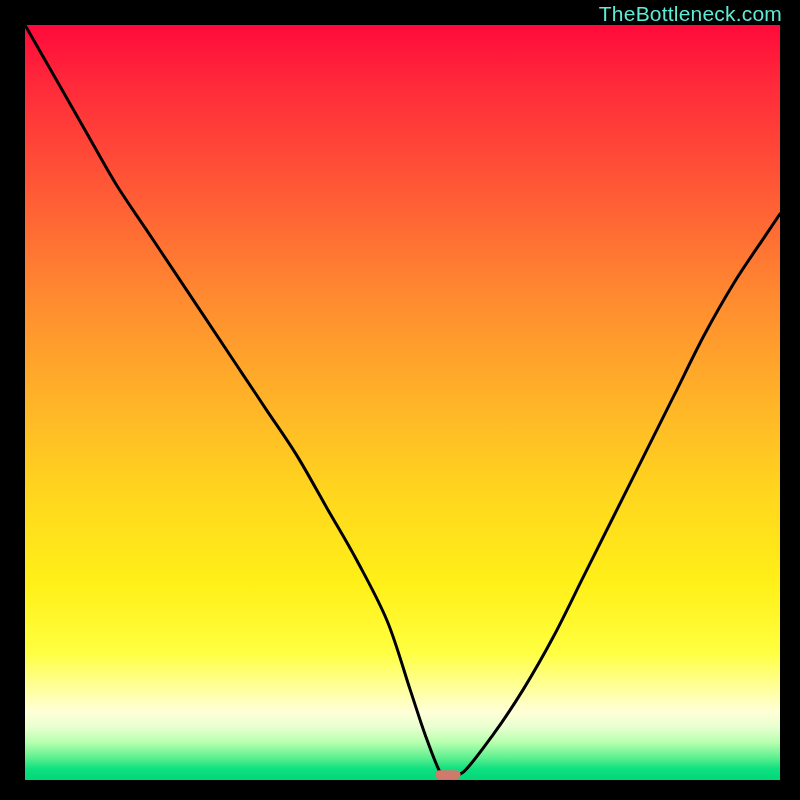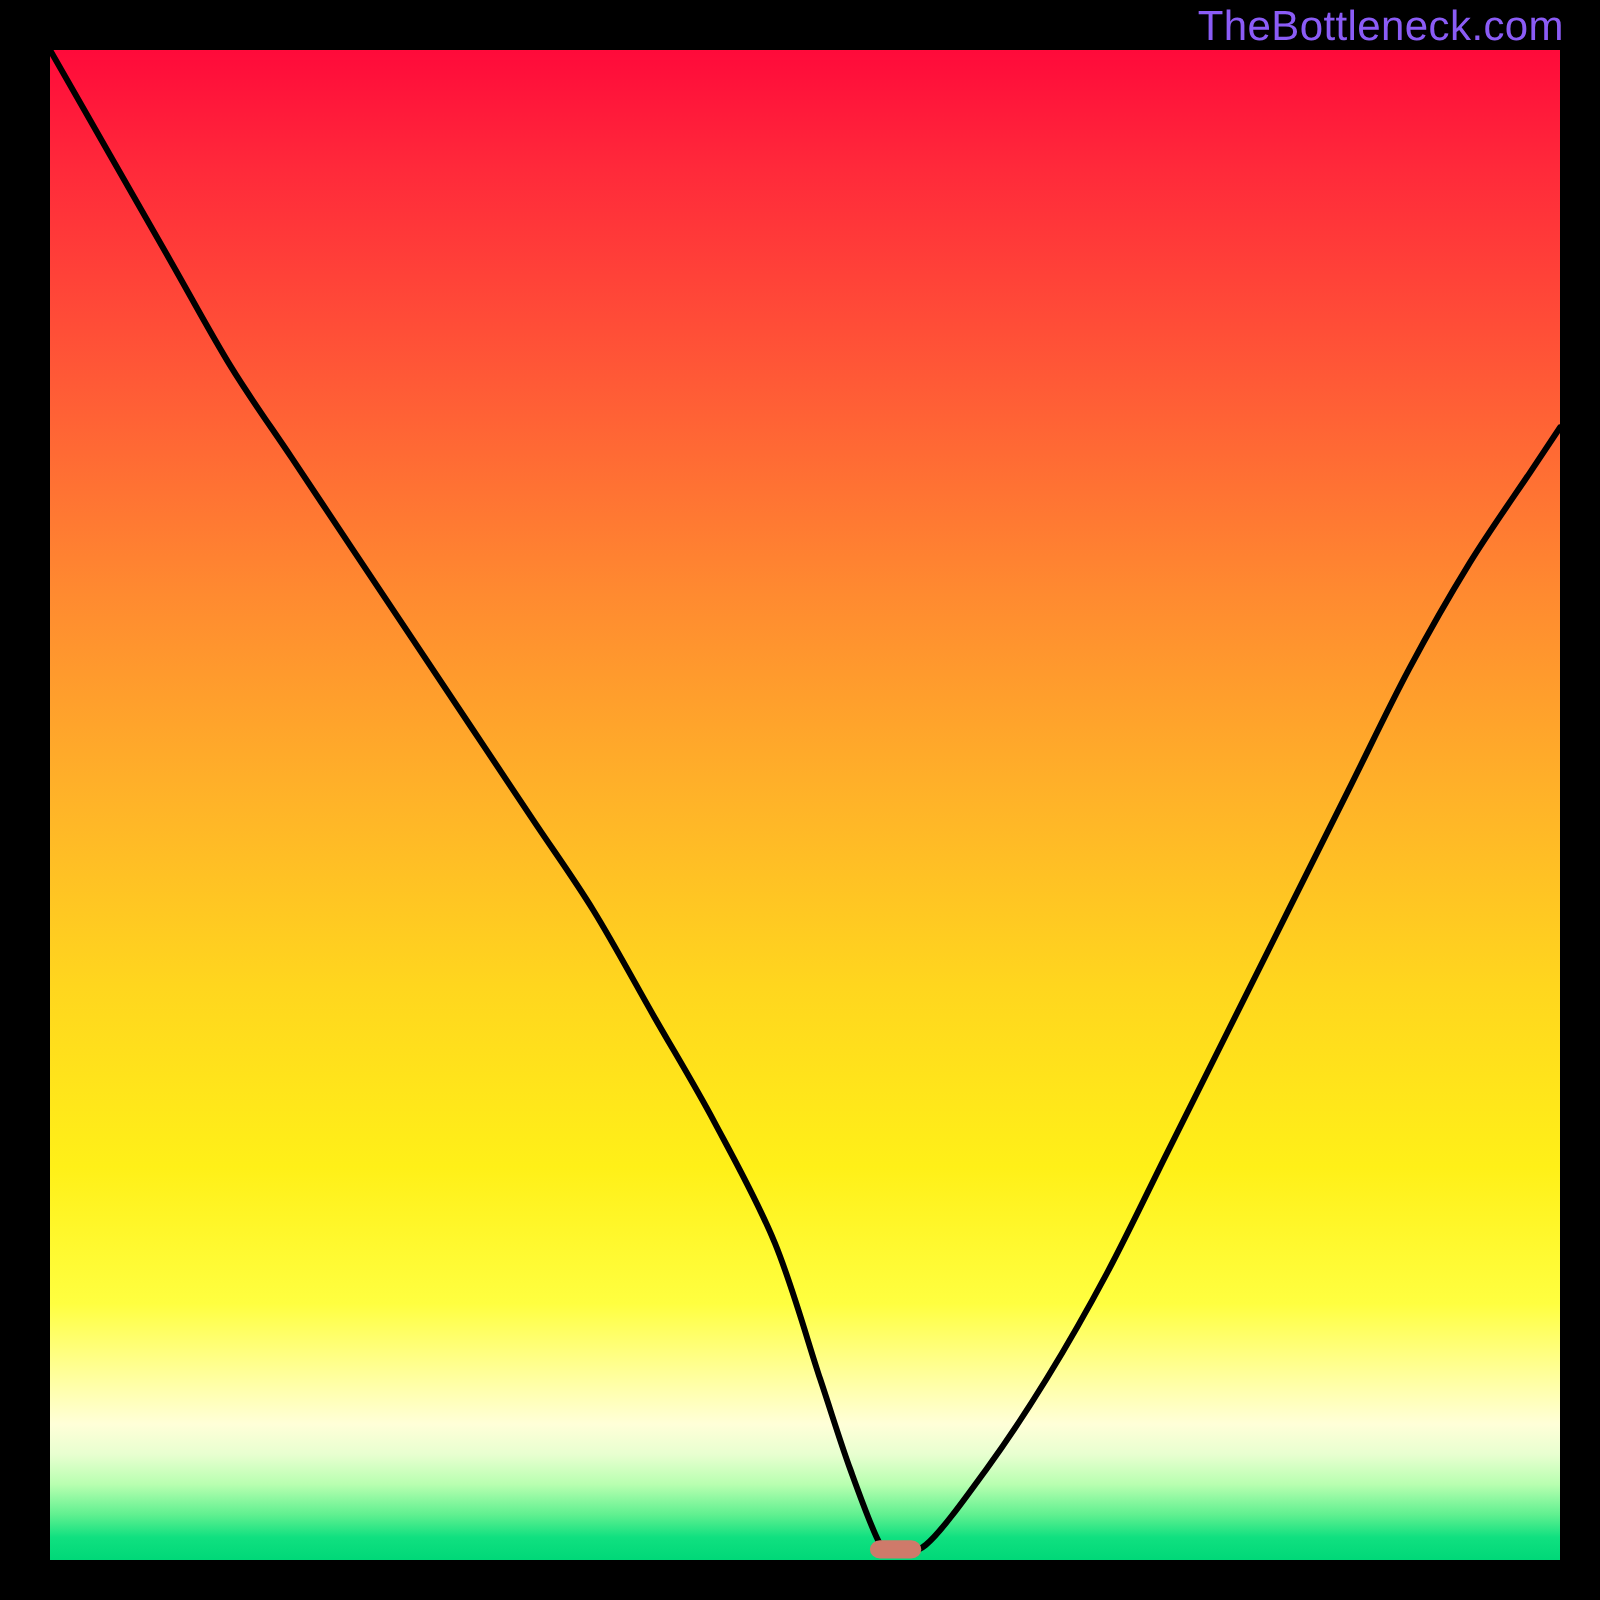--- a/index.html
+++ b/index.html
@@ -52,21 +52,21 @@
   .curve-svg {
     position: absolute;
     inset: 0;
     width: 755px;
     height: 755px;
   }
   .watermark {
     position: absolute;
     top: 2px;
     right: 18px;
-    color: #8b5cf6;
+    color: #5eead4;
     font-size: 21px;
     font-weight: 500;
     letter-spacing: 0.2px;
   }
 </style>
 </head>
 <body>
 
 <div class="frame">
   <div class="plot-area">

